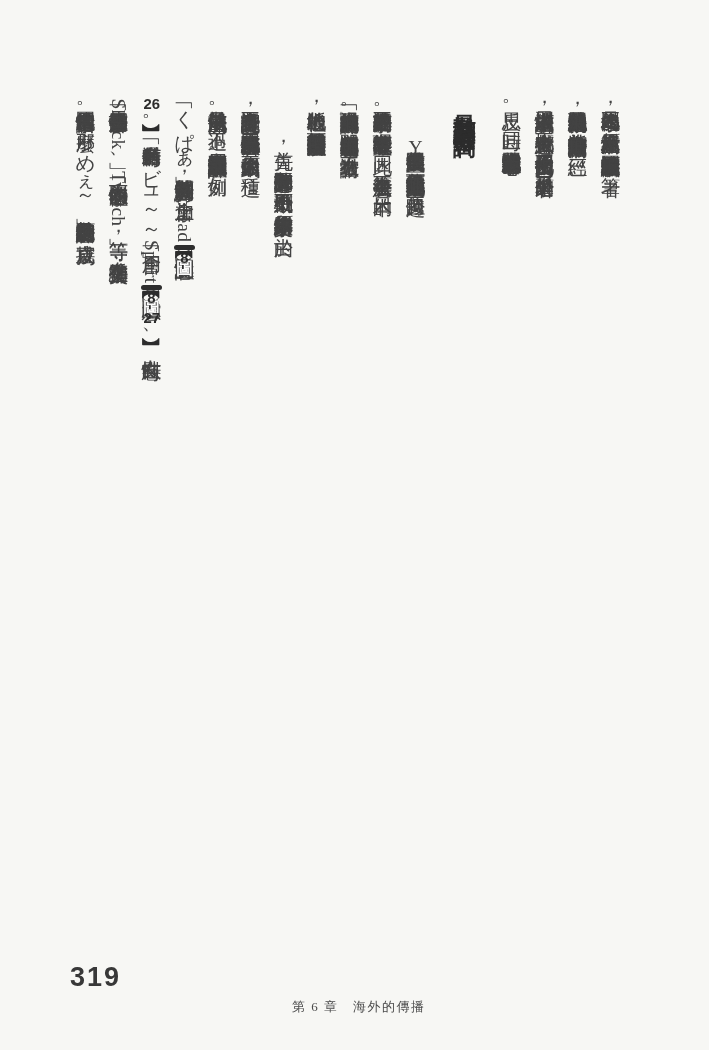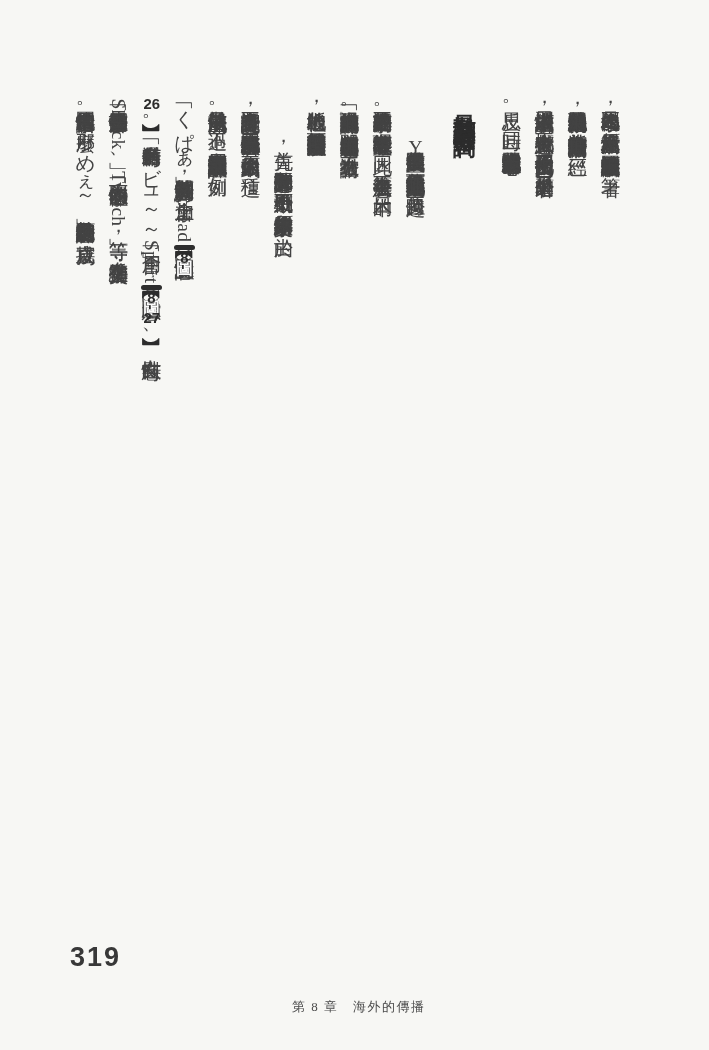--- a/index.html
+++ b/index.html
@@ -53,21 +53,21 @@
     font-family: "Liberation Sans", "DejaVu Sans", sans-serif;
   }
   .figdash {
     font-weight: 700;
     font-size: 15px;
     color: #2c2c2c;
     font-family: "Liberation Sans", "DejaVu Sans", sans-serif;
   }
   .page-number {
     position: absolute;
-    left: 70px; top: 942px;
+    left: 70px; top: 962px;
     font-size: 27px;
     font-weight: 700;
     letter-spacing: 2px;
     color: #383838;
     font-family: "Liberation Sans", "DejaVu Sans", sans-serif;
   }
   .chapter {
     position: absolute;
     left: 292px; top: 998px;
     font-size: 13px;
@@ -107,15 +107,15 @@
 
       <div class="col"><span class="fignum tcy">26</span><span class="figbr">】</span><span>。還有像射精時的「ドビュ～～」會用「Spurt」（「噴出」的意思）</span><span class="figbr">【</span><span class="figbox">圖</span><span class="fignum tcy">8</span><span class="figdash">-</span><span class="fignum tcy">27</span><span class="figbr">】</span><span>、女性自慰時</span></div>
 
       <div class="col"><span>手指摩擦性器的聲音則是「Shlick」、因為快感而痙攣的「Twitch」等等，在手繪文字旁補上美</span></div>
       <div class="col"><span>國常用的色情俚語當字幕。那麼「らめぇ～」之類特殊的台詞又是怎麼翻譯的呢？直接寫成</span></div>
     </div>
 
   </div>
 
   <div class="page-number">319</div>
-  <div class="chapter">第 8 章　海外的傳播</div>
+  <div class="chapter">第 6 章　海外的傳播</div>
 
 </div>
 
 </body></html>

